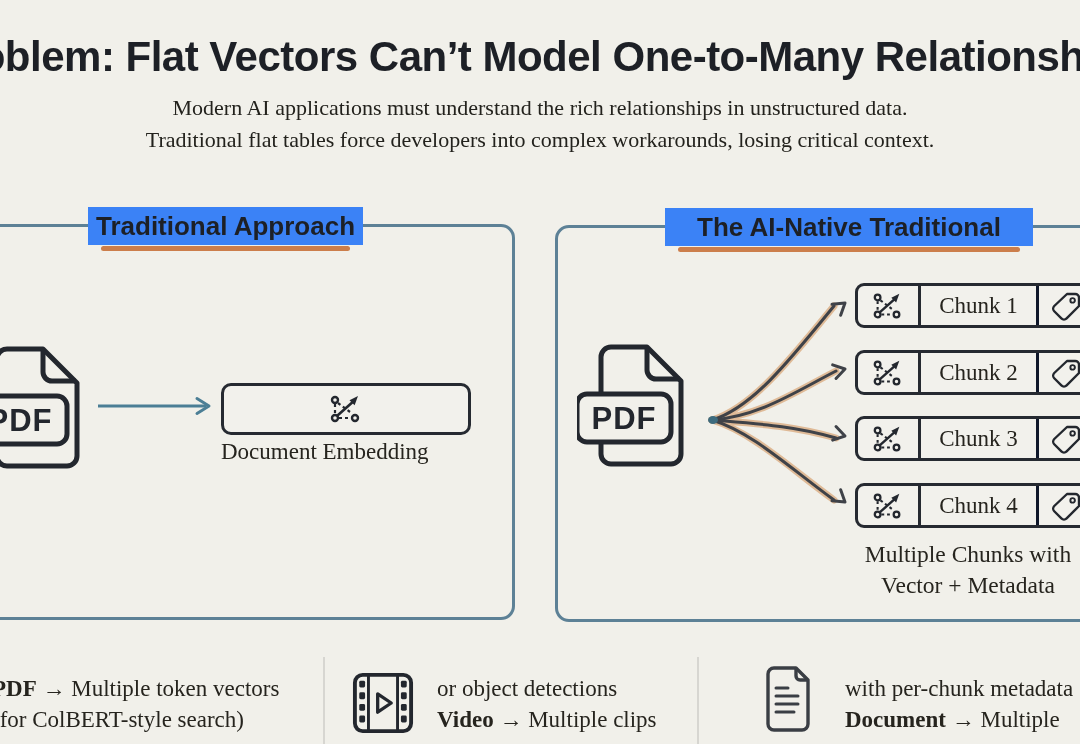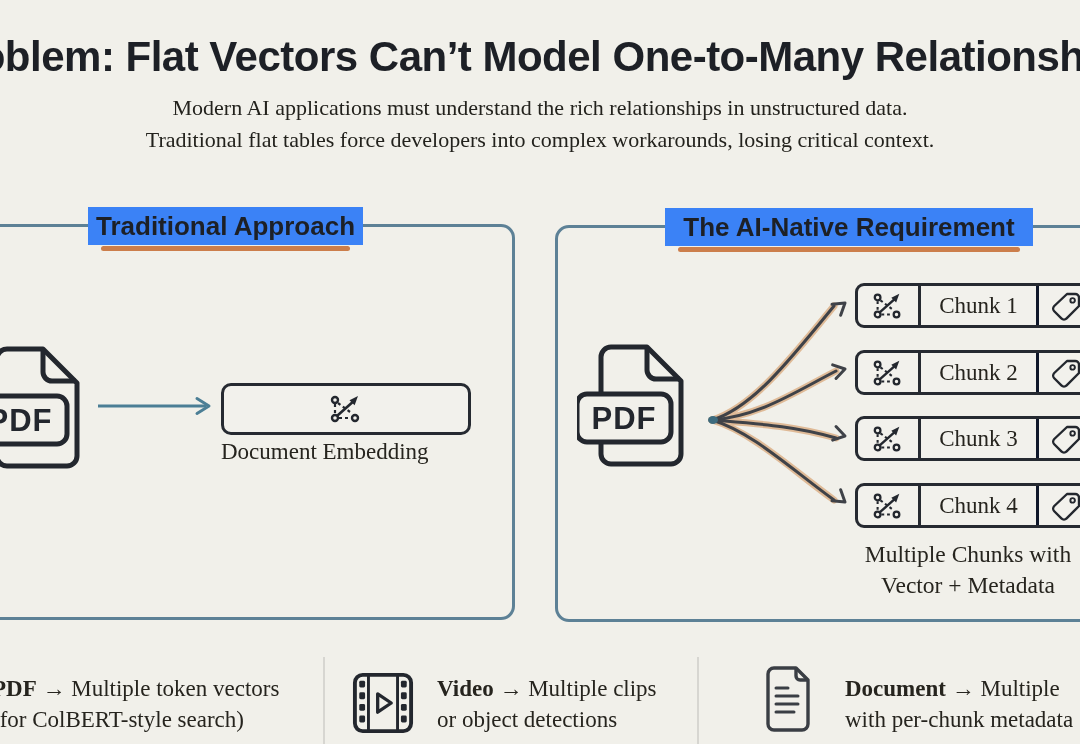--- a/index.html
+++ b/index.html
@@ -97,21 +97,21 @@
         <line x1="10" y1="12" x2="22" y2="21" stroke="#23272e" stroke-width="2.2" stroke-dasharray="3 3"></line>
         <line x1="9.5" y1="24.5" x2="25" y2="10.8" stroke="#23272e" stroke-width="2.6"></line>
         <polygon points="30,5 21.5,9.2 26.6,14.3" fill="#23272e"></polygon>
       </svg>
     </div>
     <div class="embed-caption">Document Embedding</div>
   </div>
 
   <div class="panel panel-right">
     <div class="panel-header">
-      <span class="panel-header-label">The AI-Native Requirement</span>
+      <span class="panel-header-label">The AI-Native Traditional</span>
       <div class="panel-header-underline"></div>
     </div>
 
     <svg class="abs" style="left:19px; top:115px;" width="116" height="128" viewBox="0 0 116 126">
       <path d="M34 3 h36 l34 34 v73 a10 10 0 0 1 -10 10 H34 a10 10 0 0 1 -10 -10 V13 a10 10 0 0 1 10 -10 z" fill="none" stroke="#23272e" stroke-width="5" stroke-linejoin="round"></path>
       <path d="M70 4 v22 a9 9 0 0 0 9 9 h24" fill="none" stroke="#23272e" stroke-width="5" stroke-linejoin="round"></path>
       <rect x="0" y="50" width="94" height="48" rx="10" fill="#f1f0ea" stroke="#23272e" stroke-width="5"></rect>
       <text x="47" y="85" text-anchor="middle" font-family="Liberation Sans, DejaVu Sans, sans-serif" font-size="31" font-weight="700" fill="#23272e" letter-spacing="1">PDF</text>
     </svg>
 
@@ -257,32 +257,32 @@
       <rect x="7.5" y="34" width="6" height="7" rx="1.5"></rect>
         <rect x="7.5" y="46" width="6" height="7" rx="1.5"></rect>
       <rect x="50.5" y="10" width="6" height="7" rx="1.5"></rect>
         <rect x="50.5" y="22" width="6" height="7" rx="1.5"></rect>
       <rect x="50.5" y="34" width="6" height="7" rx="1.5"></rect>
         <rect x="50.5" y="46" width="6" height="7" rx="1.5"></rect>
     </g>
     <path d="M26.5 23.5 L40.5 33 L26.5 42.5 z" fill="none" stroke="#23272e" stroke-width="3.4" stroke-linejoin="round"></path>
   </svg>
   <div class="footer-text" style="left:437px; top:673px;">
+    <div>or object detections</div>
     <div><span class="b">Video</span><span> → Multiple clips</span></div>
-    <div>or object detections</div>
   </div>
 
   <svg class="abs" style="left:760px; top:665px; z-index:2;" width="54" height="68" viewBox="0 0 54 66">
     <path d="M14 2 h22 l12 12 v44 a6 6 0 0 1 -6 6 H14 a6 6 0 0 1 -6 -6 V8 a6 6 0 0 1 6 -6 z" fill="none" stroke="#3a3e44" stroke-width="3.4" stroke-linejoin="round"></path>
     <path d="M36 2 v8 a4 4 0 0 0 4 4 h8" fill="none" stroke="#3a3e44" stroke-width="3.4" stroke-linejoin="round"></path>
     <g stroke="#3a3e44" stroke-width="3" stroke-linecap="round">
       <line x1="16" y1="22" x2="28" y2="22"></line>
       <line x1="16" y1="30" x2="38" y2="30"></line>
       <line x1="16" y1="38" x2="38" y2="38"></line>
       <line x1="16" y1="46" x2="34" y2="46"></line>
     </g>
   </svg>
   <div class="footer-text" style="left:845px; top:673px;">
+    <div>with per-chunk metadata</div>
     <div><span class="b">Document</span><span> → Multiple</span></div>
-    <div>with per-chunk metadata</div>
   </div>
 
 </div>
 
 </body></html>

